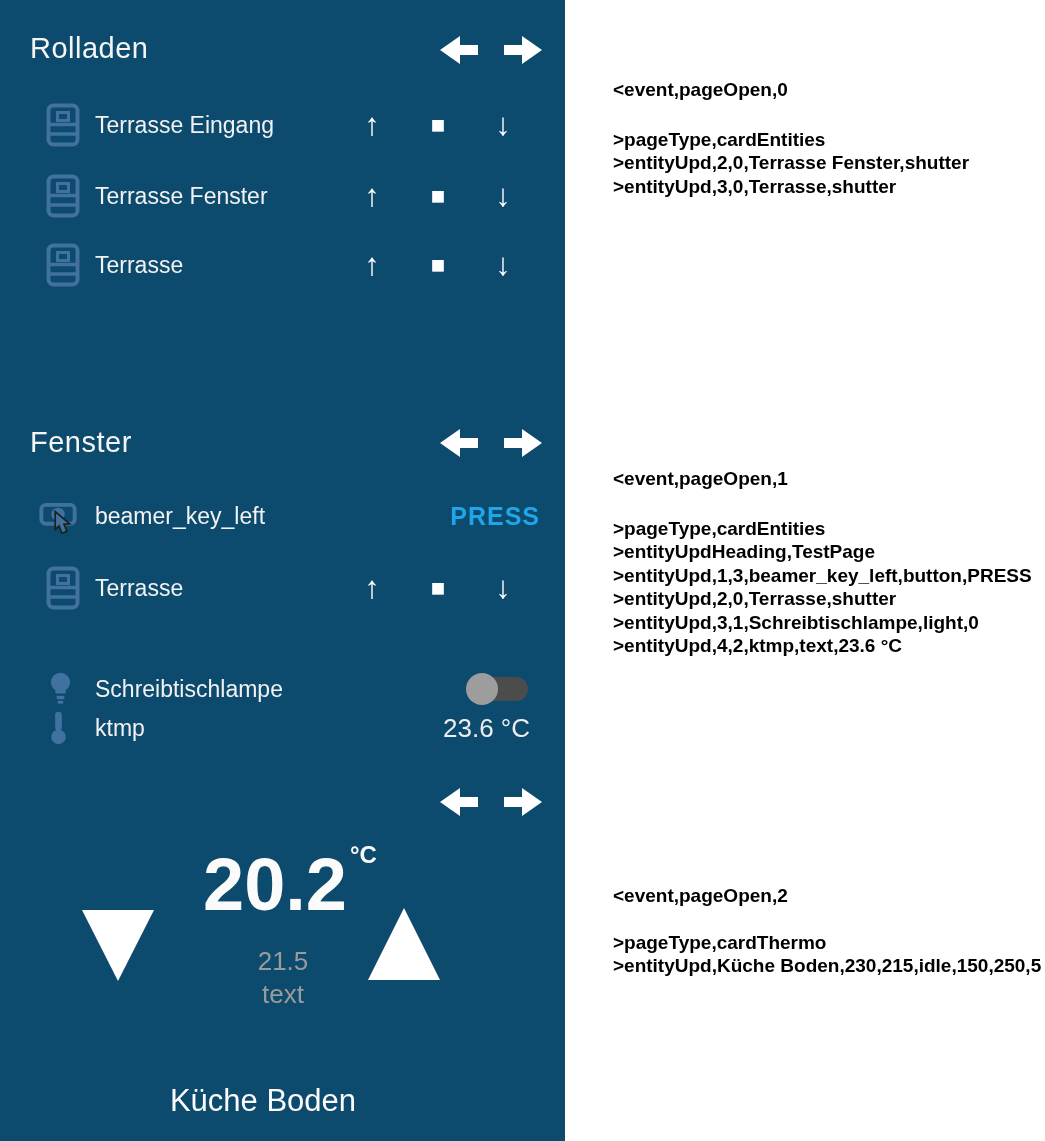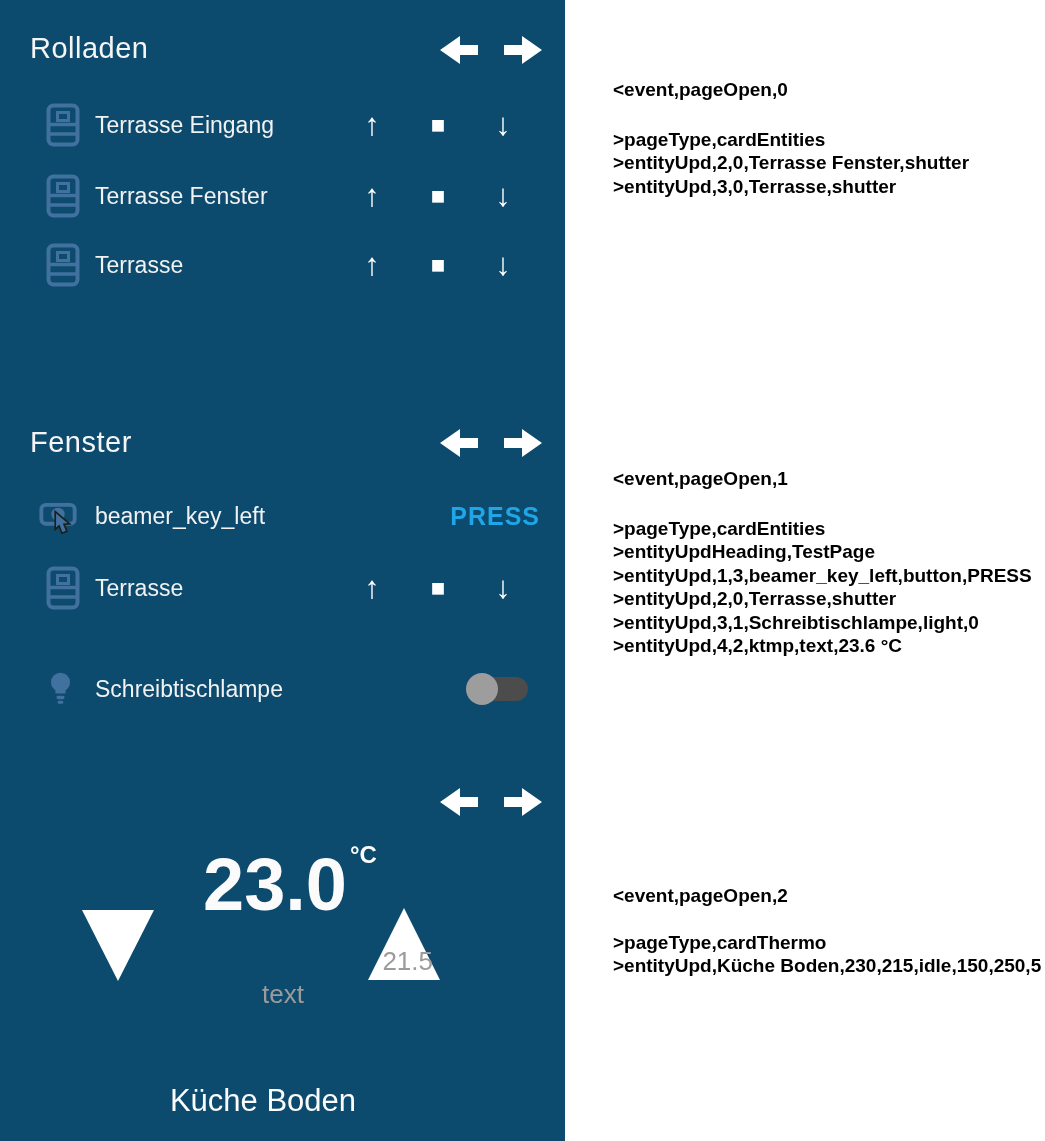--- a/index.html
+++ b/index.html
@@ -22,21 +22,21 @@
          color:#1fa6e8;font-size:25px;font-weight:700;letter-spacing:1px;}
   .textval{position:absolute;right:35px;top:50%;transform:translateY(-50%);
            color:#eeeeee;font-size:26px;white-space:nowrap;}
   .toggle{position:absolute;right:37px;top:50%;transform:translateY(-50%);width:56px;height:24px;}
   .toggle .track{position:absolute;left:0;top:0;width:56px;height:24px;border-radius:12px;background:#4c4c4c;}
   .toggle .knob{position:absolute;left:-6px;top:-4px;width:32px;height:32px;border-radius:50%;background:#9d9d9d;}
   
   .temp-big{position:absolute;left:155px;top:848px;width:240px;text-align:center;
             font-size:74px;line-height:1;font-weight:700;color:#fbfbfb;}
   .temp-unit{position:absolute;left:350px;top:841px;font-size:24px;font-weight:700;color:#fbfbfb;}
-  .temp-set{position:absolute;left:133px;top:946px;width:300px;text-align:right;
+  .temp-set{position:absolute;left:133px;top:946px;width:300px;text-align:center;
             font-size:26px;color:#9b9b9b;}
   .temp-status{position:absolute;left:133px;top:979px;width:300px;text-align:center;
             font-size:26px;color:#9b9b9b;}
   .thermo-name{position:absolute;left:113px;top:1083px;width:300px;text-align:center;
             font-size:31px;color:#fbfbfb;white-space:nowrap;}
   .tri{position:absolute;cursor:pointer;}
   
   .log{position:absolute;left:613px;color:#000;font-weight:700;font-size:19px;line-height:23.5px;white-space:nowrap;}
   .log .evt{margin-bottom:26px;}
 </style>
@@ -131,29 +131,38 @@
         <rect x="8.5" y="22" width="7" height="3" rx="1.2" fill="#41719f"></rect>
         <rect x="9.5" y="26.5" width="5" height="2.6" rx="1.2" fill="#41719f"></rect>
       </svg>
       <div class="label">Schreibtischlampe</div>
       <div class="toggle">
         <div class="track"></div>
         <div class="knob"></div>
       </div>
     </div>
 
+    <div class="row" style="top:693px;">
+      <svg class="icon" style="left:49px;" width="19" height="36" viewBox="0 0 17 32">
+        <rect x="5.5" y="1.5" width="6" height="17" rx="3" fill="#41719f"></rect>
+        <circle cx="8.5" cy="24" r="6.5" fill="#41719f"></circle>
+        <rect x="7" y="8" width="3" height="12" fill="#41719f"></rect>
+      </svg>
+      <div class="label">ktmp</div>
+      <div class="textval">23.6 °C</div>
+    </div>
 
     <svg class="nav" style="left:438px;top:786px;" viewBox="0 0 40 32">
         <path d="M40 11 H22 V2 L2 16 L22 30 V21 H40 Z" fill="#ffffff"></path>
       </svg>
     <svg class="nav" style="left:504px;top:786px;" viewBox="0 0 40 32">
         <path d="M0 11 H18 V2 L38 16 L18 30 V21 H0 Z" fill="#ffffff"></path>
       </svg>
 
-    <div class="temp-big">23.0</div>
+    <div class="temp-big">20.2</div>
     <div class="temp-unit">°C</div>
 
     <svg class="tri" style="left:82px;top:910px;" width="72" height="71" viewBox="0 0 72 71">
       <polygon points="0,0 72,0 36,71" fill="#ffffff"></polygon>
     </svg>
     <svg class="tri" style="left:368px;top:908px;" width="72" height="72" viewBox="0 0 72 72">
       <polygon points="36,0 72,72 0,72" fill="#ffffff"></polygon>
     </svg>
 
     <div class="temp-set">21.5</div>

